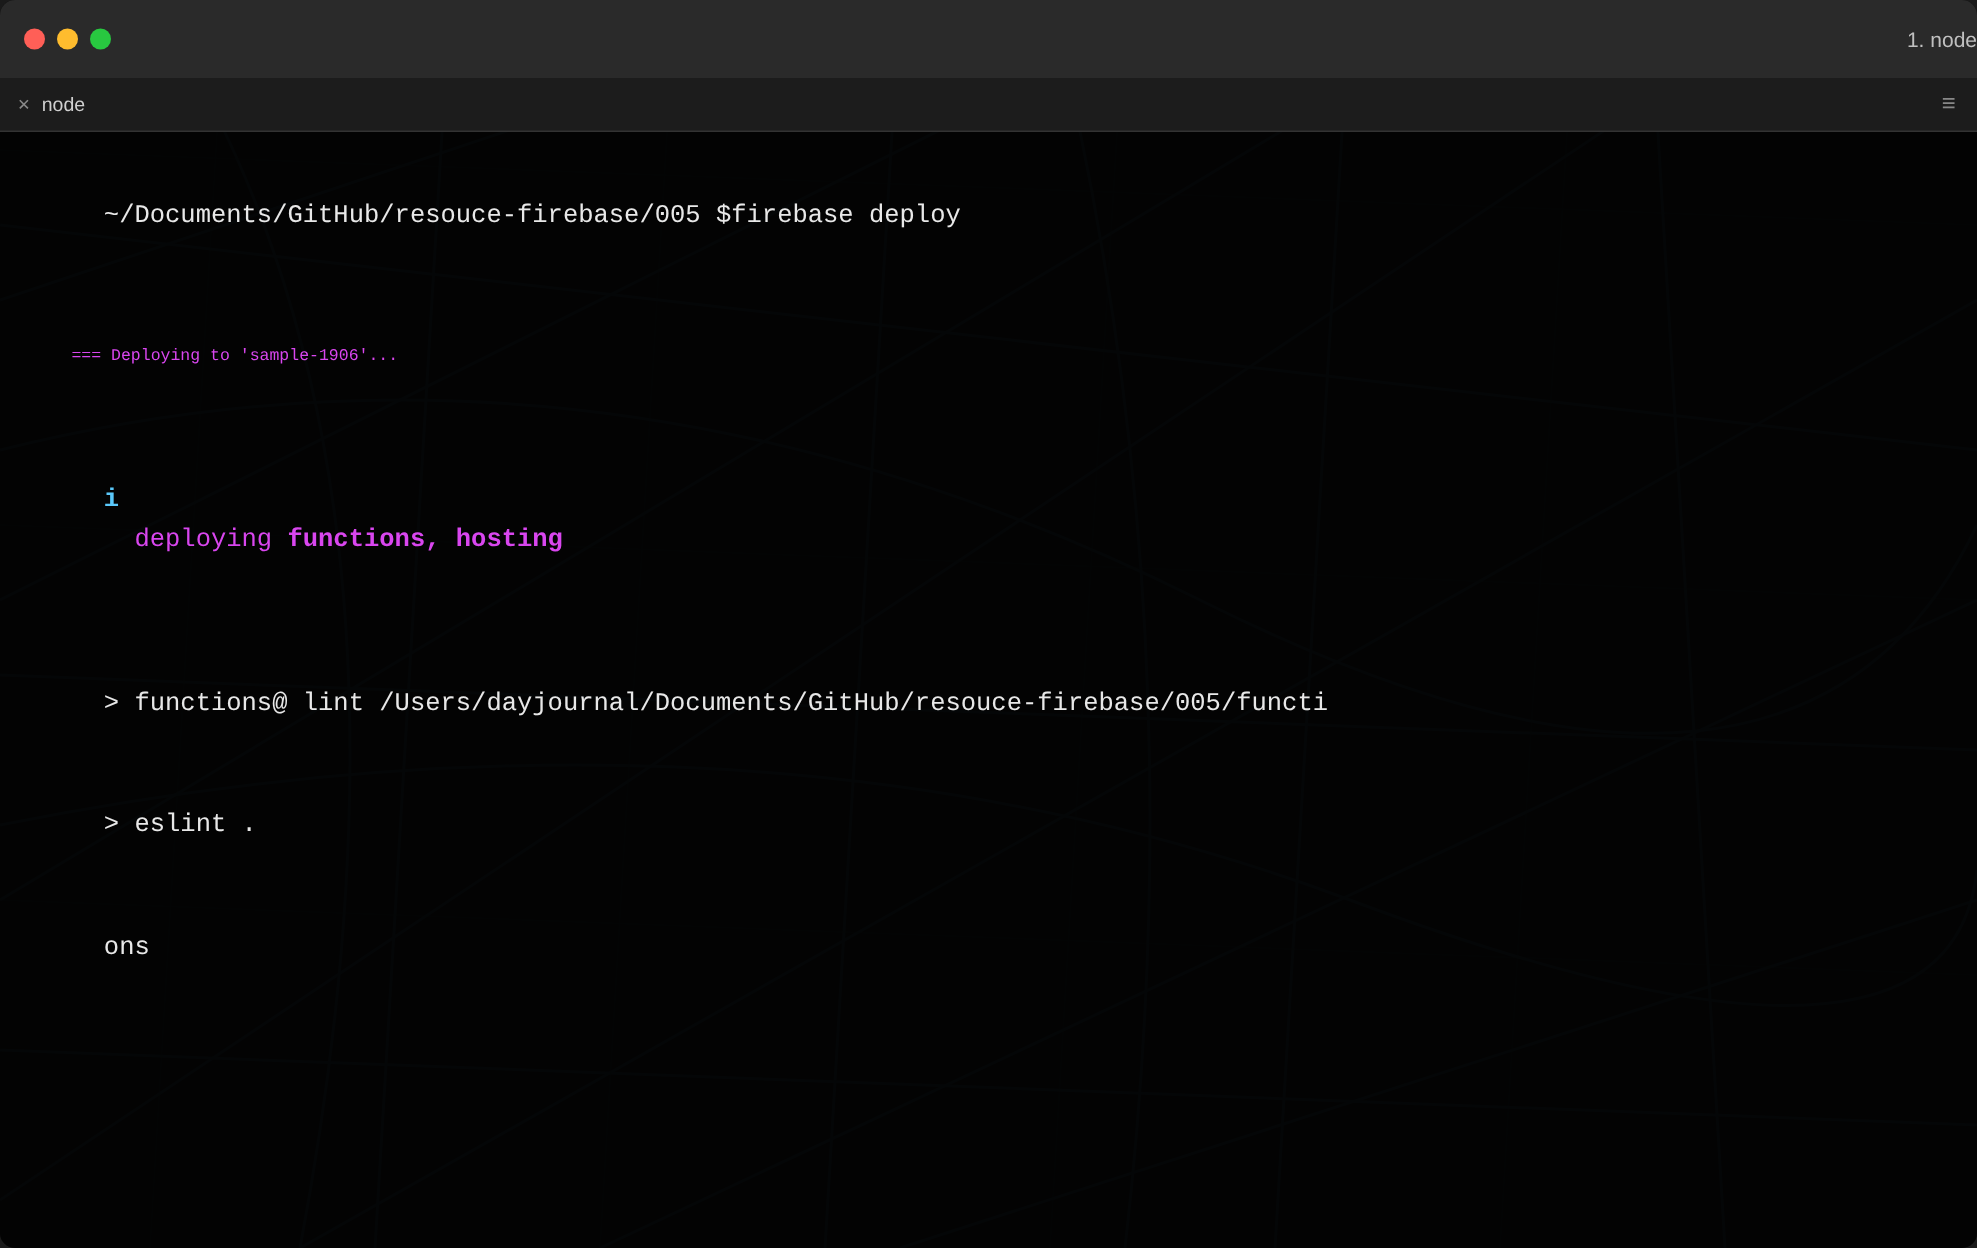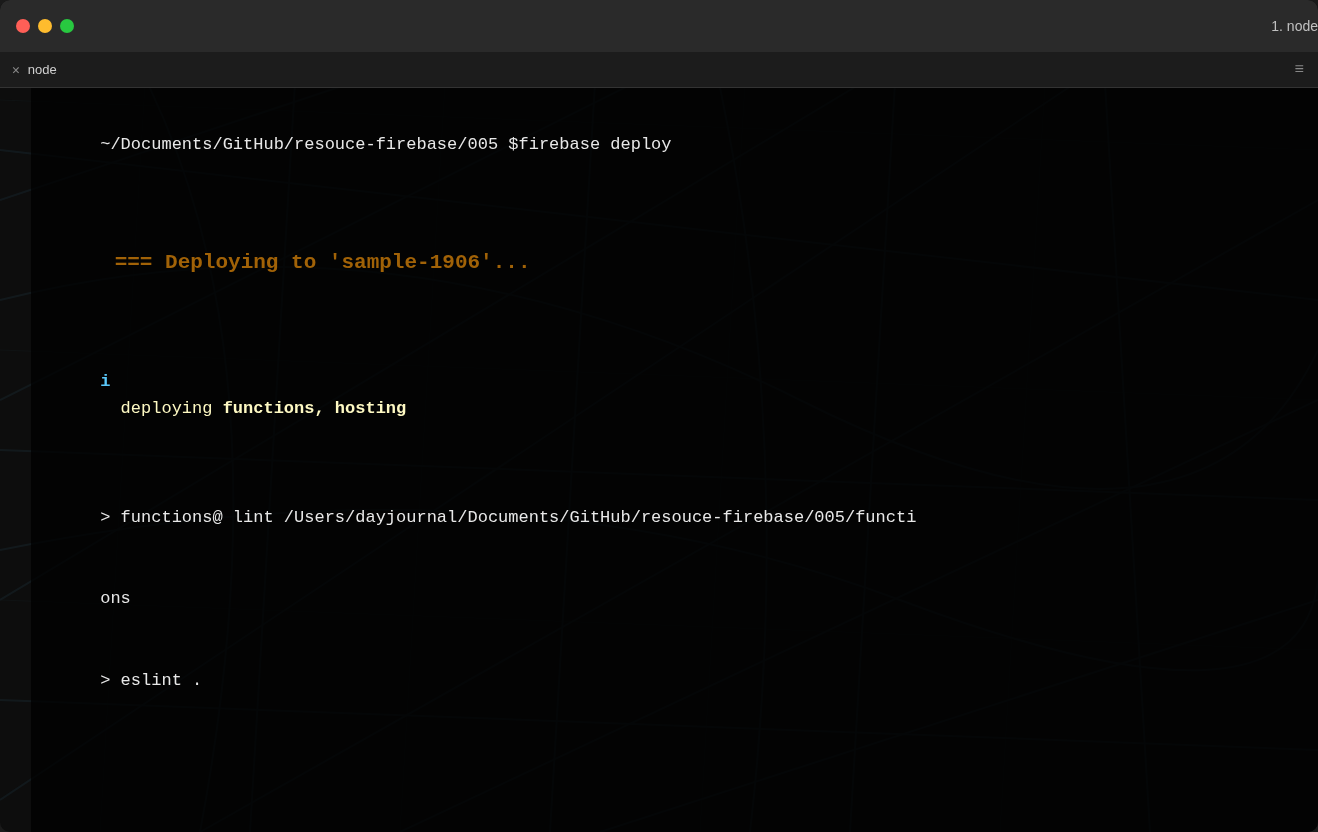--- a/index.html
+++ b/index.html
@@ -105,37 +105,36 @@
       font-size: 16px;
     }
 
     .terminal-body {
       flex: 1;
       padding: 16px 8px;
       overflow: auto;
       position: relative;
       z-index: 1;
       background: rgba(0, 0, 0, 0.75);
-      margin-left: 31px;
     }
 
     .line {
       font-size: 17px;
       line-height: 1.6;
       white-space: pre-wrap;
       word-break: break-all;
     }
 
     .line.empty {
       height: 1.6em;
     }
 
     .color-white { color: #e8e8e8; }
 
-    .deploying-line { color: #a16207; font-weight: bold; font-size: 21px; }
+    .deploying-line { color: #d946ef; font-weight: normal; font-size: 11px; }
   </style>
 </head>
 <body>
 
 <div class="window">
 
   <svg class="map-bg" viewBox="0 0 1318 832" xmlns="http://www.w3.org/2000/svg">
 
     <g stroke="#4488aa" stroke-width="2" fill="none" opacity="0.8">
 
@@ -196,35 +195,35 @@
     <div class="line empty"></div>
 
     <div class="line deploying-line">
       <span>=== Deploying to 'sample-1906'...</span>
     </div>
 
     <div class="line empty"></div>
 
     <div class="line">
       <span style="color:#5ac8fa; font-weight:bold;">i</span>
-      <span style="color:#fef9c3;">  deploying <strong>functions, hosting</strong></span>
+      <span style="color:#d946ef;">  deploying <strong>functions, hosting</strong></span>
     </div>
 
 
     <div class="line empty"></div>
 
     <div class="line color-white">
       <span>&gt; functions@ lint /Users/dayjournal/Documents/GitHub/resouce-firebase/005/functi</span>
     </div>
     <div class="line color-white">
+      <span>&gt; eslint .</span>
+    </div>
+
+    <div class="line color-white">
       <span>ons</span>
-    </div>
-
-    <div class="line color-white">
-      <span>&gt; eslint .</span>
     </div>
 
     <div class="line empty"></div>
 
     <div class="line">
       
       
     </div>
 
   </div>

